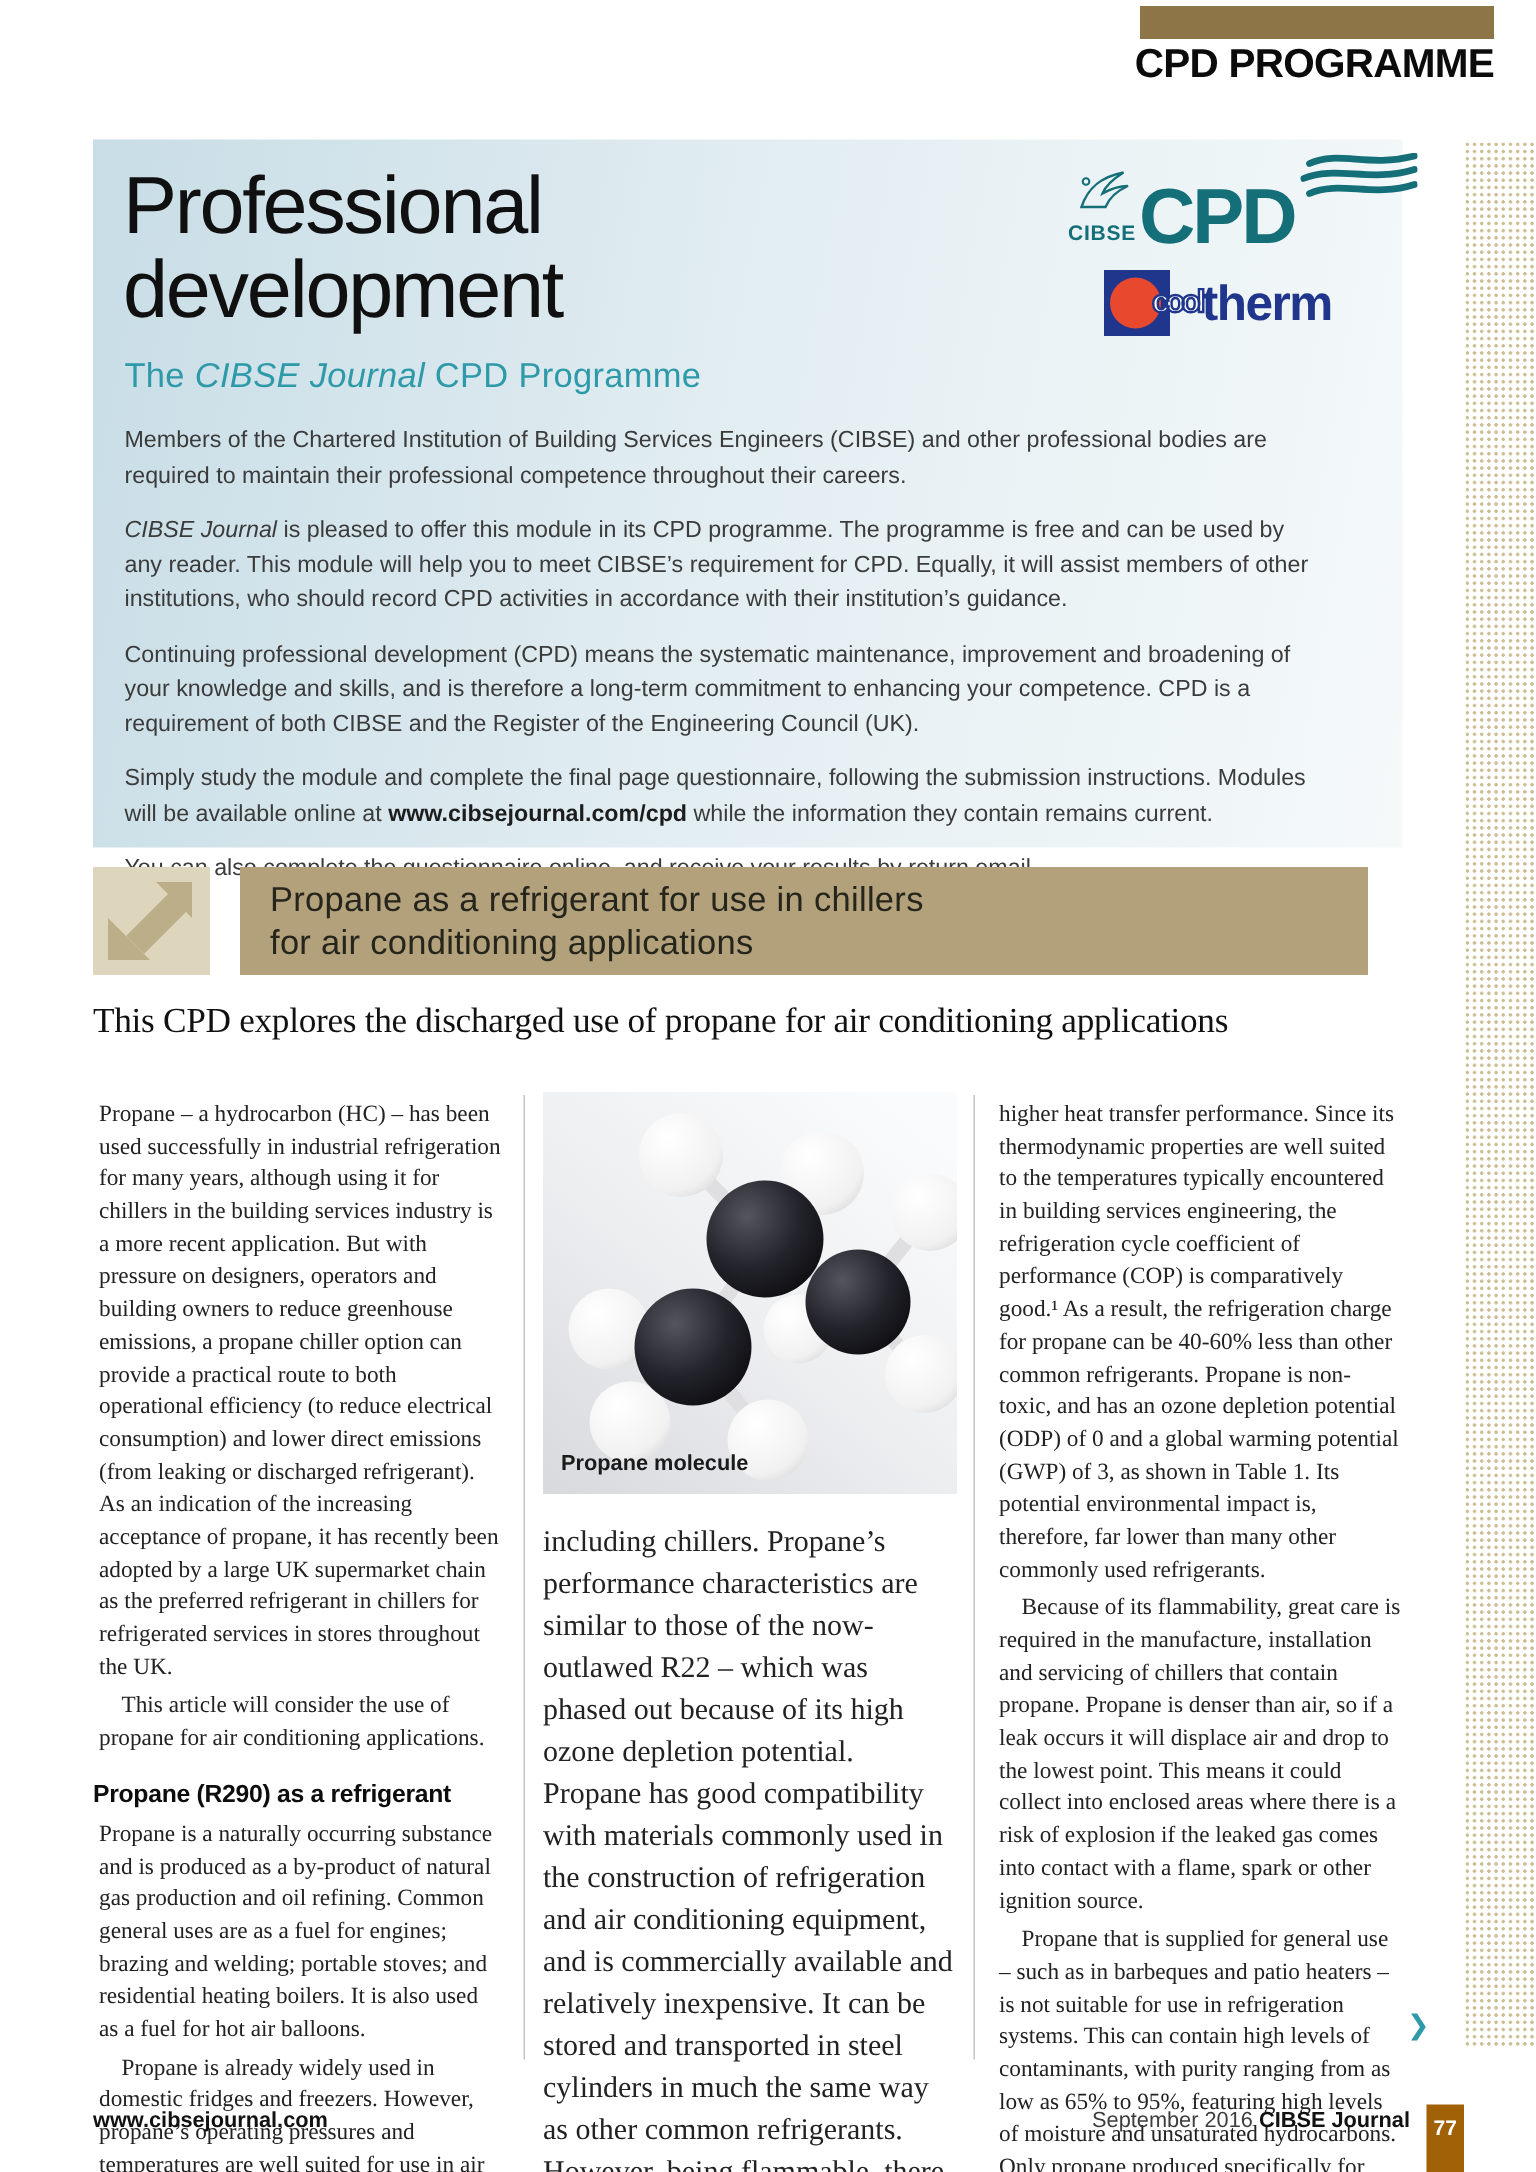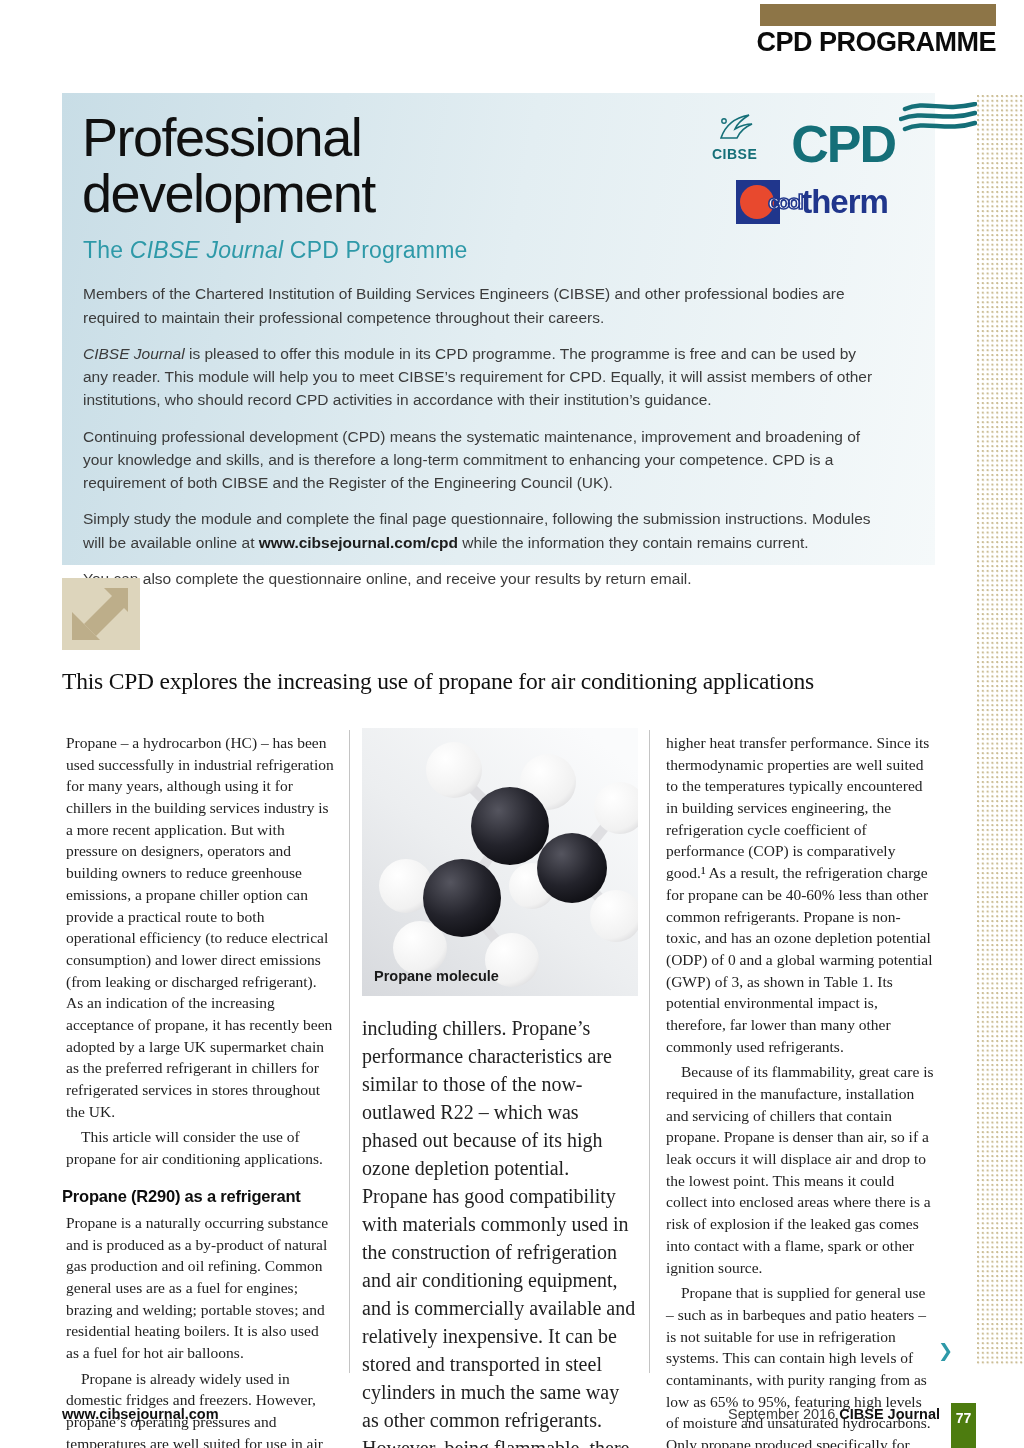--- a/index.html
+++ b/index.html
@@ -32,21 +32,21 @@
   .subtitle{margin:16px 0 0 21px;font-size:23px;color:#2e99a8;letter-spacing:0.2px;}
   .subtitle .ital{font-style:italic;}
   .intro{margin:18px 0 0 21px;width:790px;color:#3b3b3b;font-size:15.5px;line-height:1.5;}
   .intro p{margin:0 0 13px 0;}
   .intro .ital{font-style:italic;}
   .intro .bold{font-weight:bold;color:#1c1c1c;}
   
   .cpd-logo{position:absolute;left:712px;top:102px;display:flex;align-items:flex-end;}
   .cibse-col{display:flex;flex-direction:column;align-items:center;margin-right:2px;padding-bottom:6px;}
   .cibse-word{font-size:14px;font-weight:bold;color:#156f78;letter-spacing:0.5px;}
-  .cpd-word{font-size:52px;font-weight:bold;color:#156f78;letter-spacing:-2px;line-height:0.9;margin-left:32px;}
+  .cpd-word{font-size:52px;font-weight:bold;color:#156f78;letter-spacing:-2px;line-height:0.9;}
   .cpd-waves{margin:0 0 28px 4px;}
   .cooltherm{position:absolute;left:736px;top:180px;display:flex;align-items:center;}
   .ct-mark{position:relative;width:44px;height:44px;background:#20368c;flex:0 0 auto;}
   .ct-mark .ball{position:absolute;left:4px;top:5px;width:34px;height:34px;border-radius:50%;background:#e8492e;}
   .ct-cool{
     margin-left:-12px;font-size:21px;font-weight:bold;letter-spacing:-2.5px;
     color:#ffffff;-webkit-text-stroke:1.6px #20368c;position:relative;z-index:2;
   }
   .ct-therm{font-size:33px;font-weight:bold;letter-spacing:-1px;color:#20368c;}
   
@@ -84,21 +84,21 @@
   .col2-text p{margin:0;} .col2-text p.indent{text-indent:15px;}
   .continue-chevron{
     position:absolute;left:938px;top:1340px;color:#2e99a8;font-size:18px;font-weight:bold;
     font-family:"DejaVu Sans",sans-serif;
   }
   
   .footer-url{position:absolute;left:62px;top:1406px;font-size:14.5px;font-weight:bold;color:#111;}
   .footer-right{position:absolute;left:540px;top:1406px;width:400px;text-align:right;font-size:14.5px;color:#3d3d3d;}
   .footer-right .bold{font-weight:bold;color:#111;}
   .page-badge{
-    position:absolute;left:951px;top:1403px;width:25px;height:45px;background:#4d7c0f;
+    position:absolute;left:951px;top:1403px;width:25px;height:45px;background:#a16207;
     color:#ffffff;font-size:14px;font-weight:bold;text-align:center;padding-top:7px;box-sizing:border-box;
   }
 </style>
 </head>
 <body>
 
 <div class="page">
 
   <div class="gold-bar"></div>
   <div class="masthead-label">CPD PROGRAMME</div>
@@ -147,22 +147,26 @@
     <span class="ct-therm">therm</span>
   </div>
 
   <div class="section-icon icon">
     <svg width="78" height="72" viewBox="0 0 78 72">
       <polygon points="10,62 10,34 38,62" fill="#bdae8a"></polygon>
       <polygon points="22,46 54,14 66,26 34,58" fill="#bdae8a"></polygon>
       <polygon points="42,10 66,10 66,34" fill="#bdae8a"></polygon>
     </svg>
   </div>
-
-  <div class="standfirst">This CPD explores the increasing use of propane for air conditioning applications</div>
+  <div class="section-banner">
+    <div class="line">Propane as a refrigerant for use in chillers</div>
+    <div class="line">for air conditioning applications</div>
+  </div>
+
+  <div class="standfirst">This CPD explores the discharged use of propane for air conditioning applications</div>
 
   <div class="col-rule rule1"></div>
   <div class="col-rule rule2"></div>
 
   <div class="col col1">
     <p>Propane – a hydrocarbon (HC) – has been used successfully in industrial refrigeration for many years, although using it for chillers in the building services industry is a more recent application. But with pressure on designers, operators and building owners to reduce greenhouse emissions, a propane chiller option can provide a practical route to both operational efficiency (to reduce electrical consumption) and lower direct emissions (from leaking or discharged refrigerant). As an indication of the increasing acceptance of propane, it has recently been adopted by a large UK supermarket chain as the preferred refrigerant in chillers for refrigerated services in stores throughout the UK.</p>
     <p class="indent">This article will consider the use of propane for air conditioning applications.</p>
     <h3>Propane (R290) as a refrigerant</h3>
     <p>Propane is a naturally occurring substance and is produced as a by-product of natural gas production and oil refining. Common general uses are as a fuel for engines; brazing and welding; portable stoves; and residential heating boilers. It is also used as a fuel for hot air balloons.</p>
     <p class="indent">Propane is already widely used in domestic fridges and freezers. However, propane’s operating pressures and temperatures are well suited for use in air conditioning equipment,</p>

